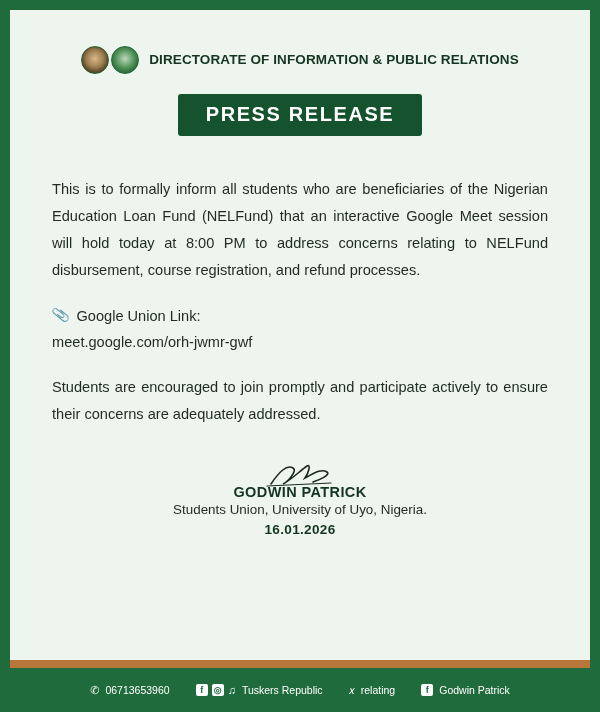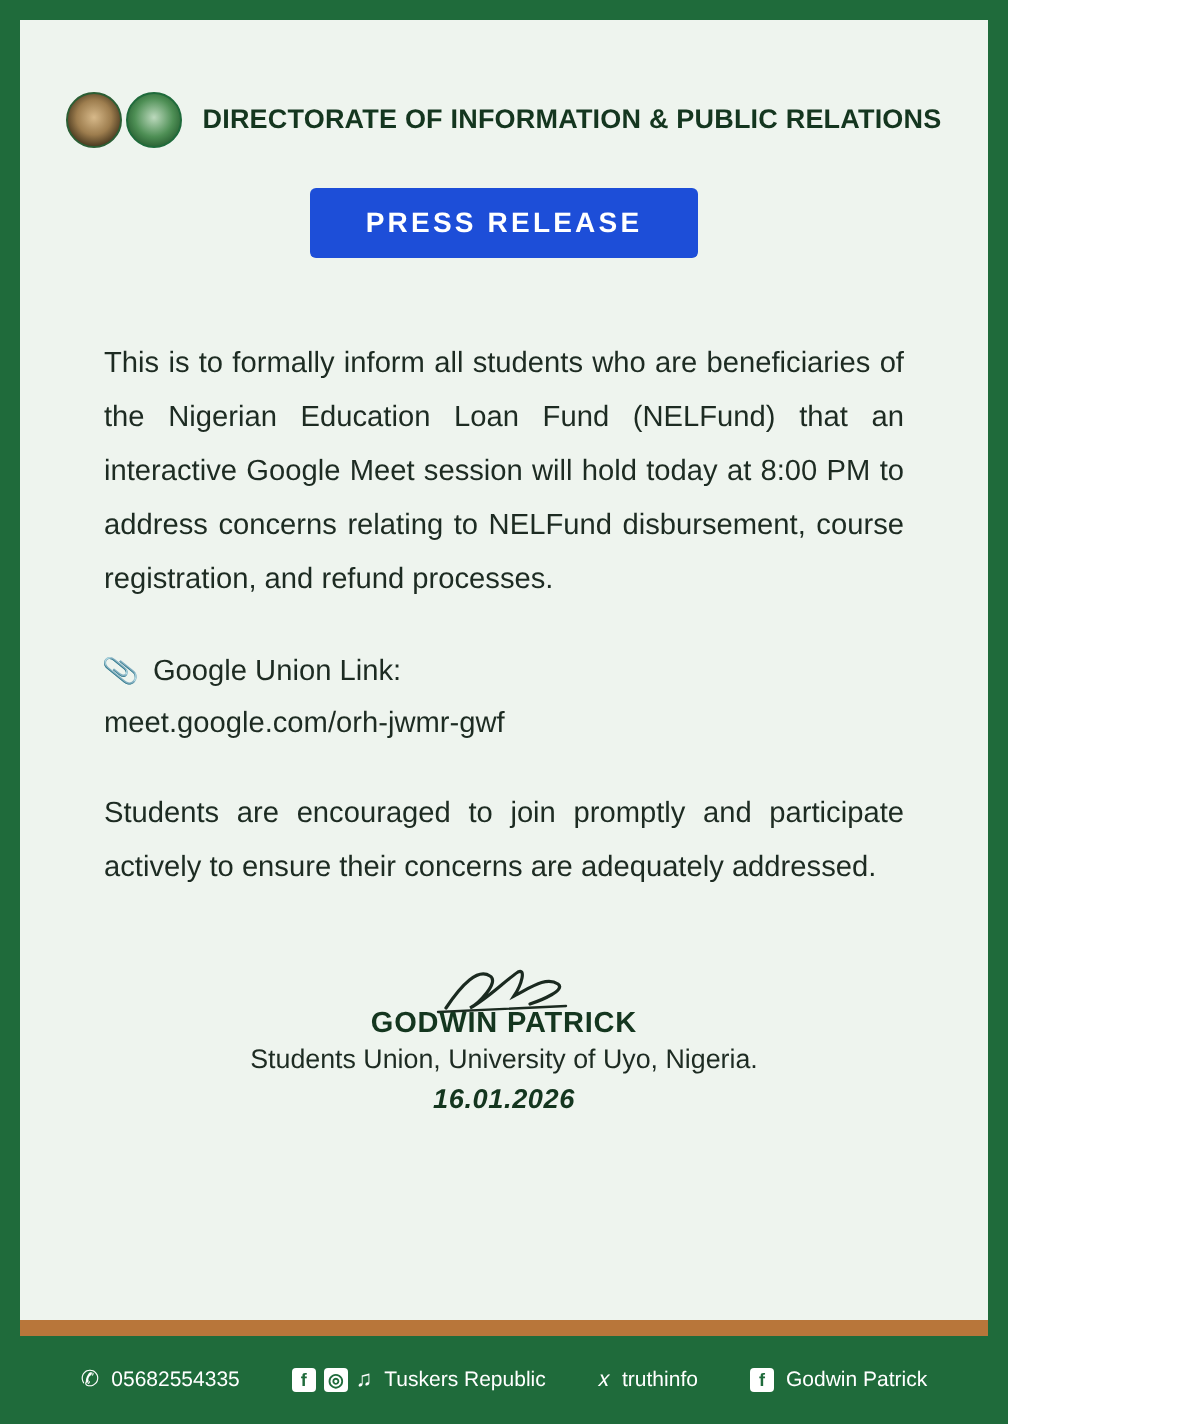--- a/index.html
+++ b/index.html
@@ -8,21 +8,21 @@
   }
   body {
     width: 600px;
     height: 712px;
     background: #ffffff;
     font-family: "Liberation Sans", sans-serif;
     overflow: hidden;
   }
   .poster {
     position: relative;
-    width: 504px;
+    width: 600px;
     height: 712px;
     background: #eef4ee;
     box-sizing: border-box;
     border-left: 10px solid #1f6b3b;
     border-right: 10px solid #1f6b3b;
     border-top: 10px solid #1f6b3b;
     display: flex;
     flex-direction: column;
   }
   .content {
@@ -76,23 +76,23 @@
     letter-spacing: 0.2px;
     white-space: nowrap;
   }
   
   .title-wrap {
     display: flex;
     justify-content: center;
     margin-top: 20px;
   }
   .title-badge {
-    background: #1d4ed8;
+    background: #14532d;
     color: #ffffff;
-    font-size: 14px;
+    font-size: 20px;
     font-weight: bold;
     letter-spacing: 1.6px;
     padding: 9px 28px 10px 28px;
     border-radius: 3px;
     text-align: center;
   }
   
   .body-text {
     margin-top: 40px;
     color: #1d2b22;
@@ -149,21 +149,20 @@
     font-size: 13.4px;
     color: #1d2b22;
     line-height: 1.45;
   }
   .signer-date {
     font-size: 13.6px;
     font-weight: bold;
     color: #14361f;
     margin-top: 2px;
     letter-spacing: 0.3px;
-    font-style: italic;
   }
   
   .footer-accent {
     height: 8px;
     background: #b8763a;
     flex: 0 0 auto;
   }
   .footer {
     height: 44px;
     background: #1f6b3b;
@@ -255,35 +254,35 @@
       <div class="signer-date">16.01.2026</div>
     </div>
 
   </div>
 
   <div class="footer-accent"></div>
 
   <div class="footer">
     <div class="foot-item">
       <span class="foot-icon">✆</span>
-      <span>05682554335</span>
+      <span>06713653960</span>
     </div>
 
     <div class="foot-item">
       <span class="social-group">
         <span class="badge-sq">f</span>
         <span class="badge-sq">◎</span>
         <span class="foot-icon">♫</span>
       </span>
       <span>Tuskers Republic</span>
     </div>
 
     <div class="foot-item">
       <span class="foot-icon">𝑥</span>
-      <span>truthinfo</span>
+      <span>relating</span>
     </div>
 
     <div class="foot-item">
       <span class="badge-sq">f</span>
       <span>Godwin Patrick</span>
     </div>
   </div>
 
 </div>
 

